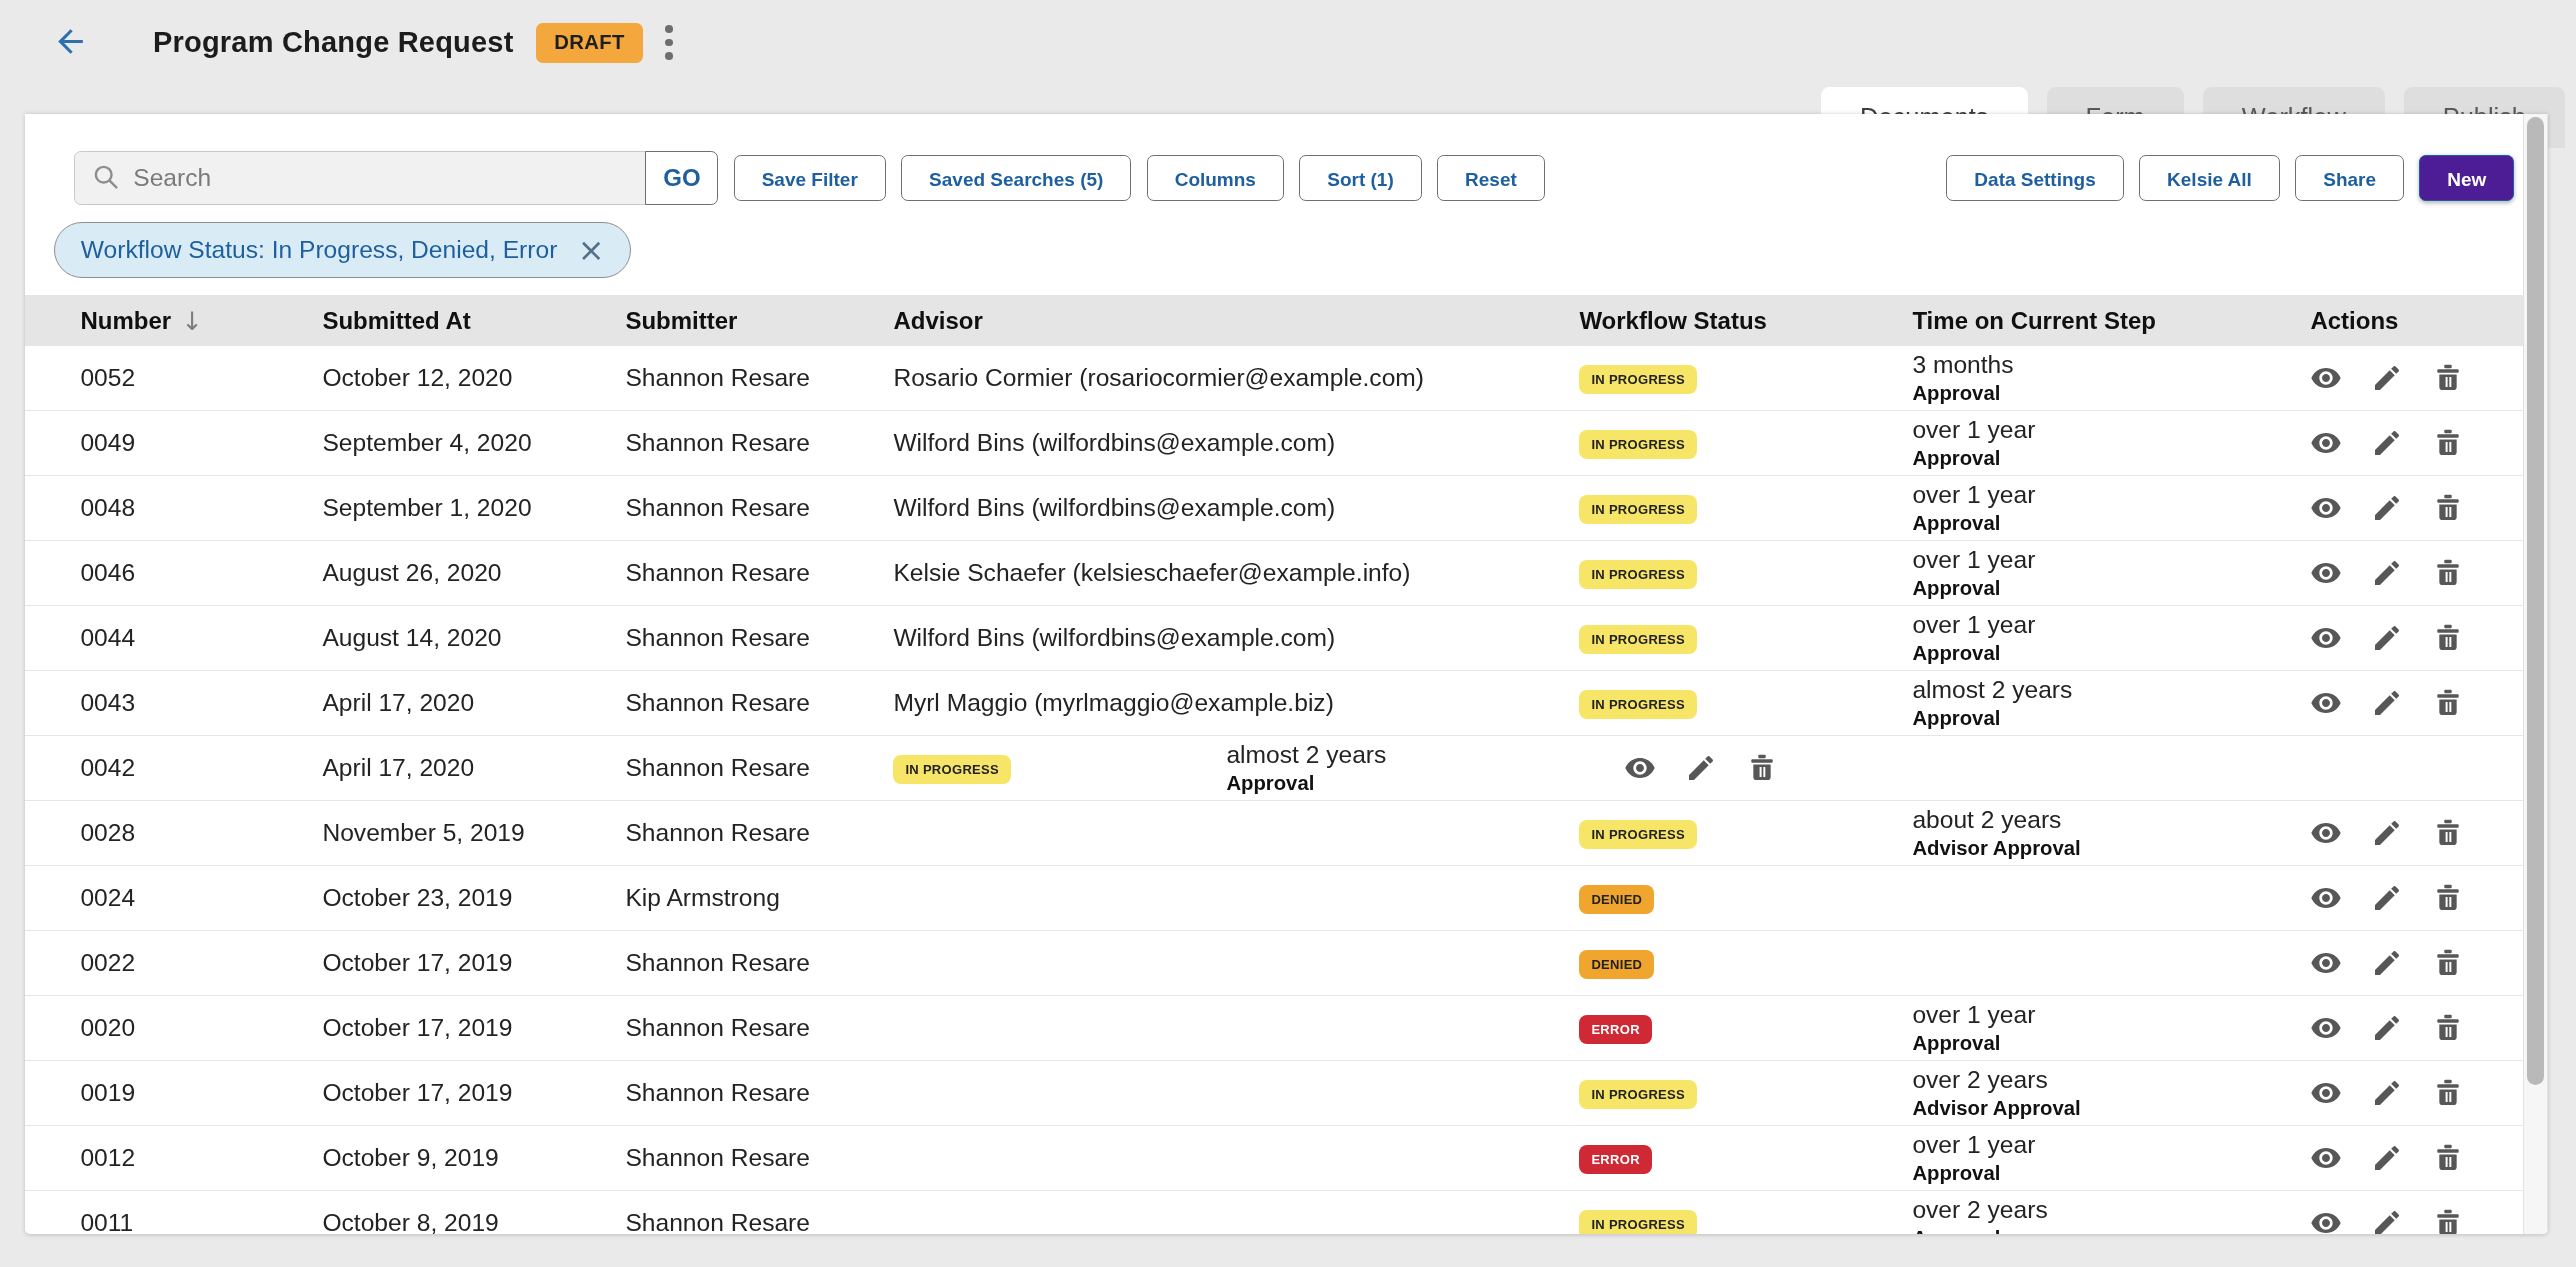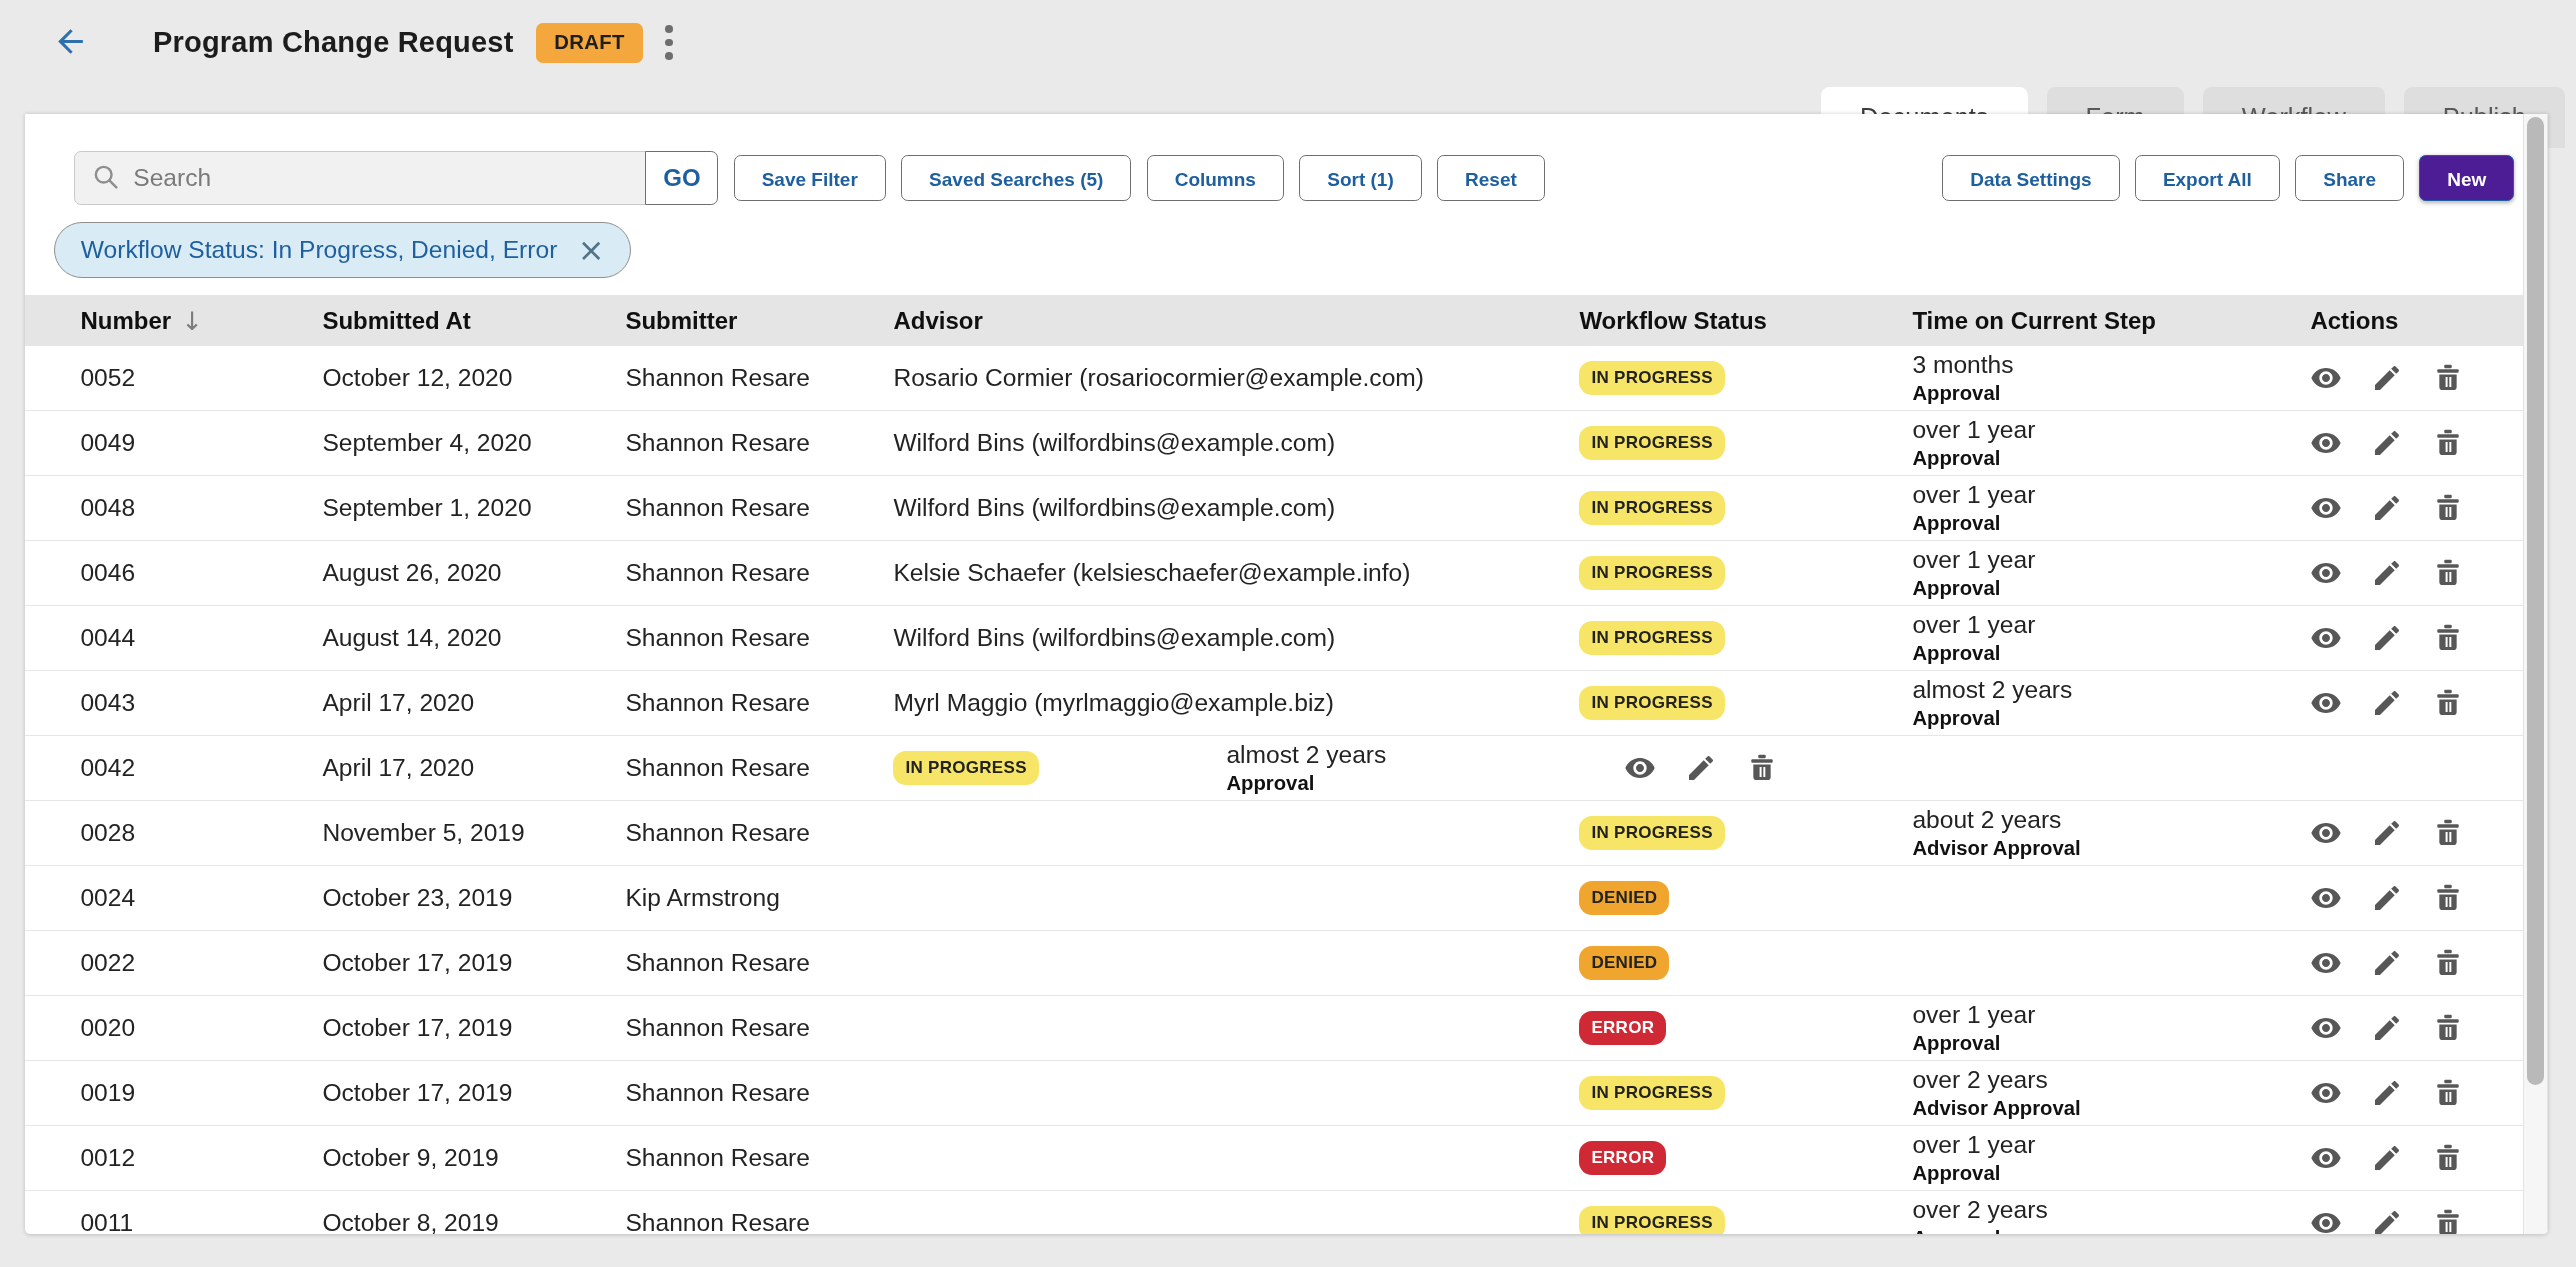--- a/index.html
+++ b/index.html
@@ -55,21 +55,21 @@
   
   .table { margin-top:17px; }
   .thead { display:flex; align-items:center; height:51px; background:#e5e5e5; padding-left:55px; }
   .th { font-size:24px; font-weight:700; color:#101010; display:flex; align-items:center; cursor:pointer; }
   .sort-arrow { margin-left:10.2px; color:#7c7c7c; font-size:25.4px; font-weight:400; font-family:"DejaVu Sans", sans-serif; }
   .col-0 { width:242px; } .col-1 { width:303px; } .col-2 { width:268px; } .col-3 { width:686px; }
   .col-4 { width:333px; } .col-5 { width:398px; } .col-6 { flex:1; }
   .tbody .tr { display:flex; align-items:center; height:65px; padding-left:55px; border-bottom:1.7px solid #e6e6e6;
     margin-right:25.4px; font-size:24.6px; color:#232323; }
   .td { overflow:hidden; white-space:nowrap; }
-  .badge { display:inline-block; padding:6.8px 12px; border-radius:13px; font-size:17px; font-weight:700; letter-spacing:0.3px; }
+  .badge { display:inline-block; padding:6.8px 12px; border-radius:8px; font-size:13px; font-weight:700; letter-spacing:0.3px; }
   .badge.in_progress { background:#f7e567; color:#222; }
   .badge.denied { background:#f0a52f; color:#222; }
   .badge.error { background:#ce2935; color:#ffffff; }
   .time-cell { display:flex; flex-direction:column; justify-content:center; }
   .time-line { font-size:24.6px; color:#232323; line-height:30.5px; }
   .step-line { font-size:20.3px; font-weight:700; color:#111; line-height:25.4px; }
   .actions-cell { display:flex; align-items:center; gap:29px; }
   .icon-btn { background:none; border:none; cursor:pointer; width:32px; height:32px; padding:0; }
   .icon-btn svg { width:32px; height:32px; fill:#575757; }
   
@@ -114,21 +114,21 @@
             <circle cx="10.5" cy="10.5" r="6.5"></circle>
               <line x1="15.6" y1="15.6" x2="21" y2="21"></line>
           </svg>
         </span>
         <input type="text" placeholder="Search" style="">
       </div>
       <button class="go-btn">GO</button>
     </div>
     <span id="toolbar-left"><button class="btn">Save Filter</button><button class="btn">Saved Searches (5)</button><button class="btn">Columns</button><button class="btn">Sort (1)</button><button class="btn">Reset</button></span>
     <div class="spacer"></div>
-    <span id="toolbar-right"><button class="btn">Data Settings</button><button class="btn">Export All</button><button class="btn">Share</button></span>
+    <span id="toolbar-right"><button class="btn">Data Settings</button><button class="btn">Kelsie All</button><button class="btn">Share</button></span>
     <button class="btn primary">New</button>
   </div>
 
   <div class="chip-row">
     <div class="chip">
       <span class="chip-label">Workflow Status: In Progress, Denied, Error</span>
       <button class="chip-close">×</button>
     </div>
   </div>
 

